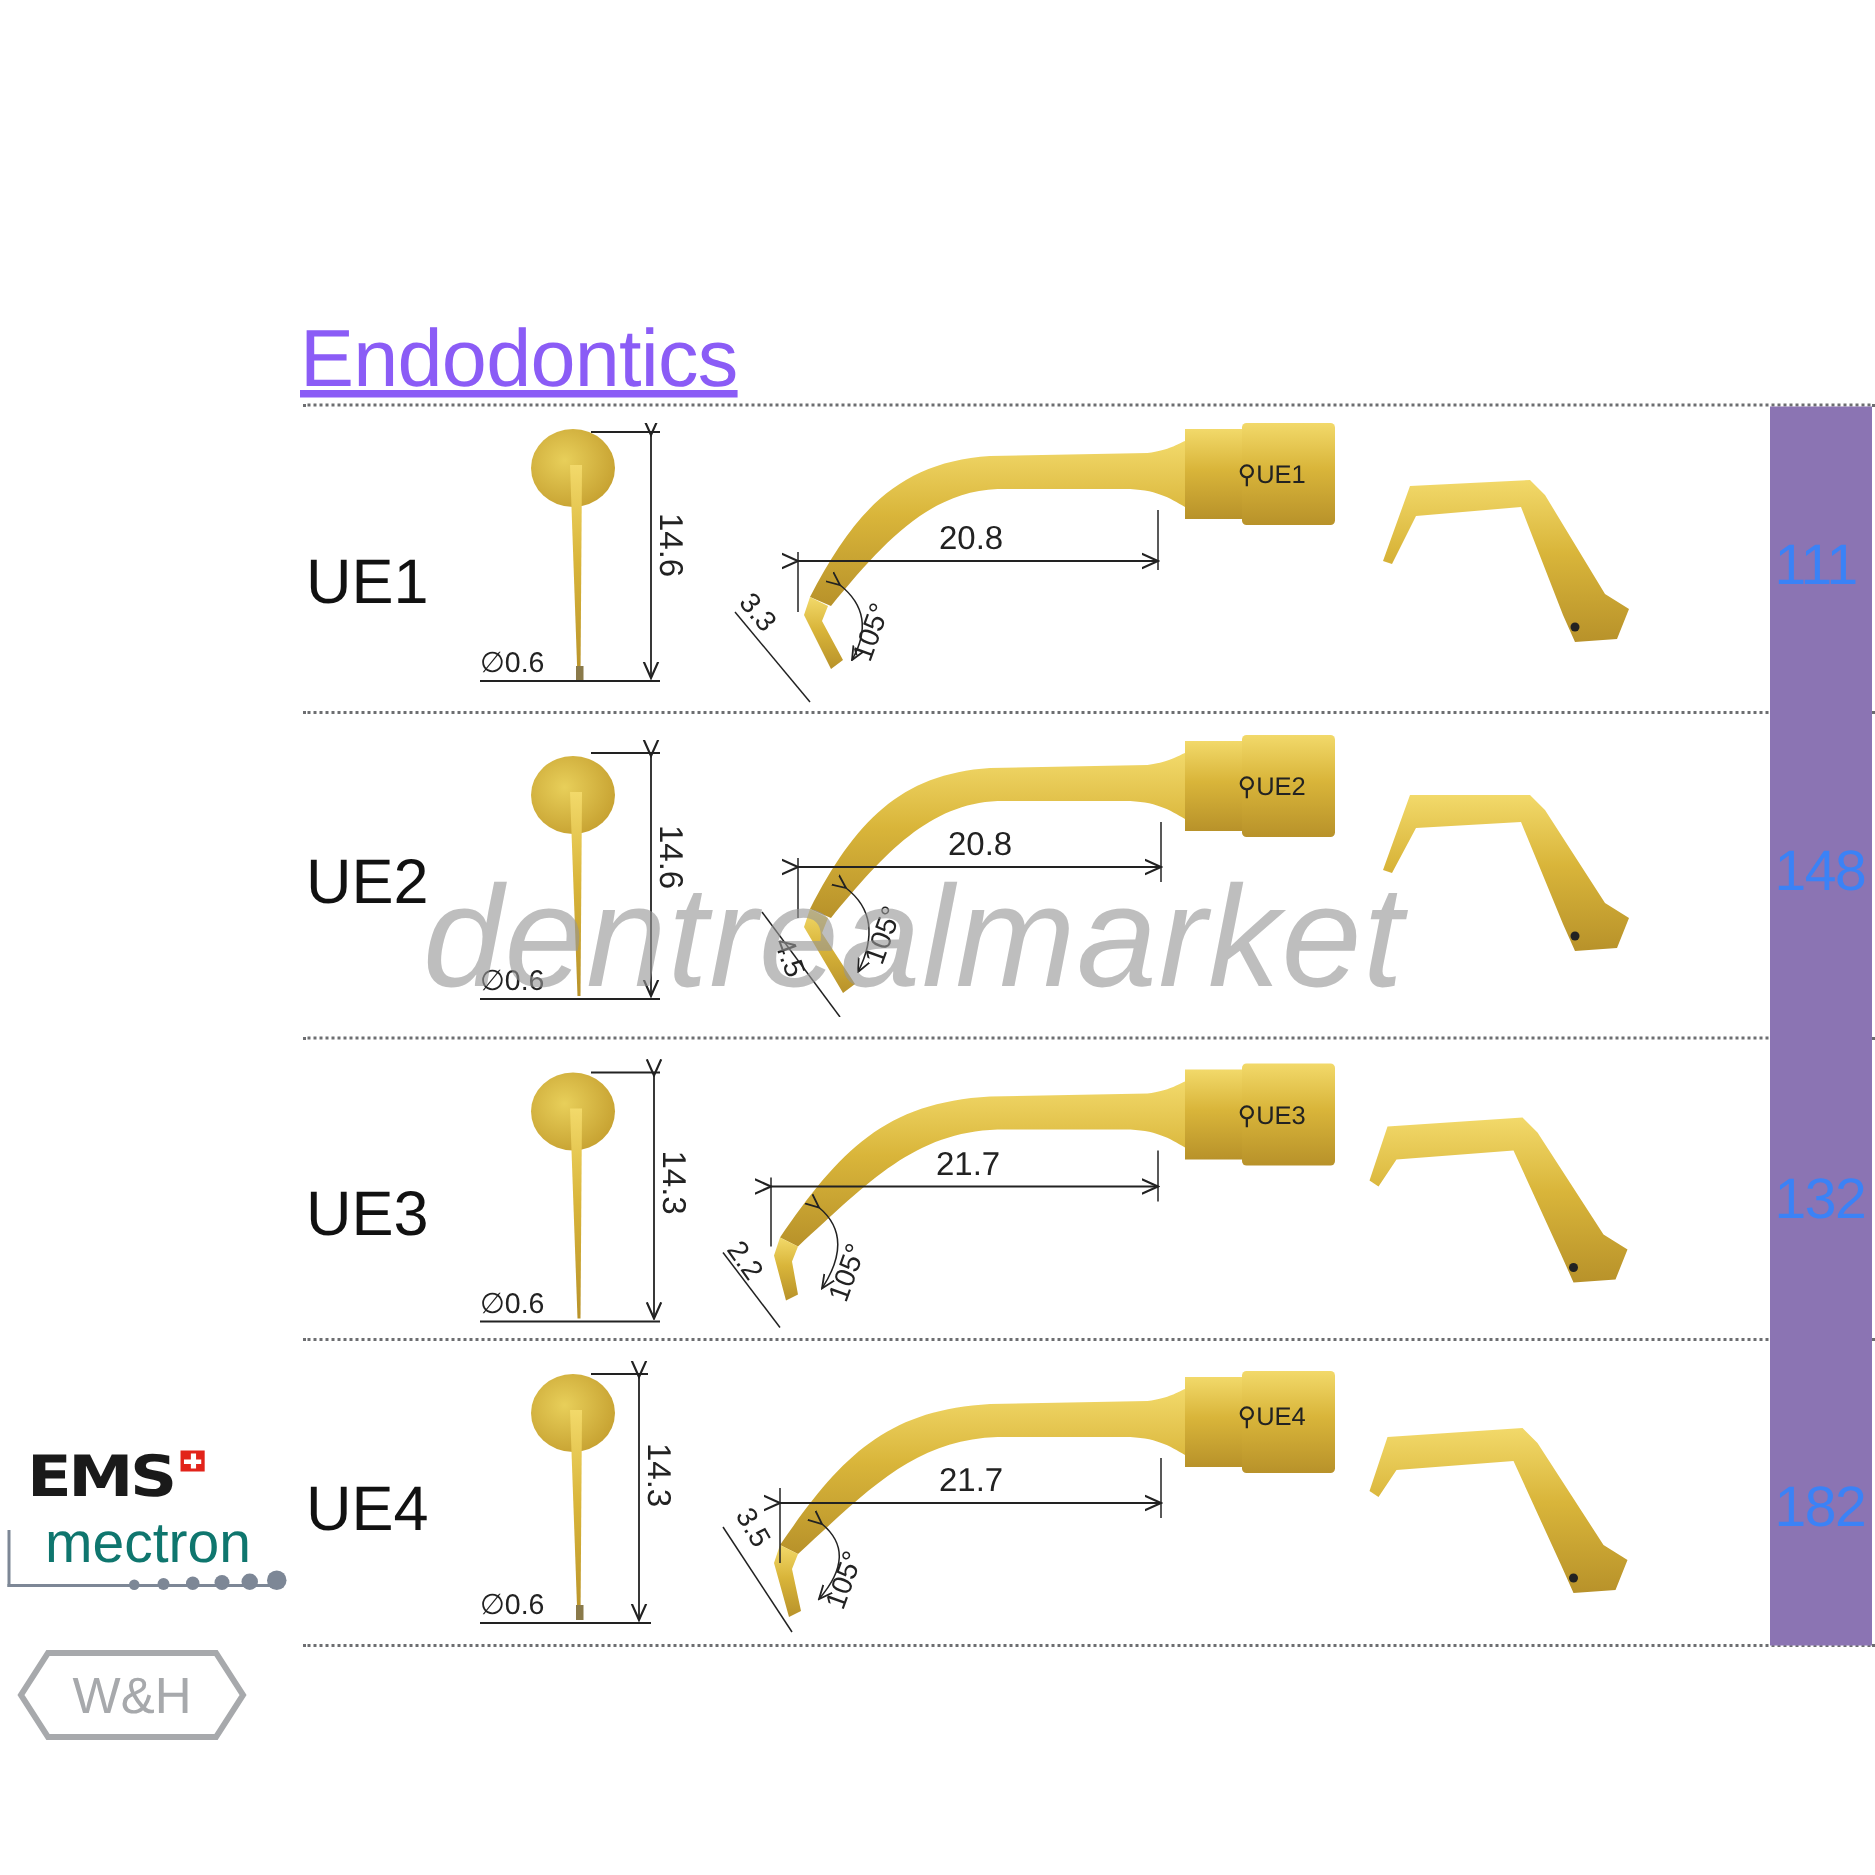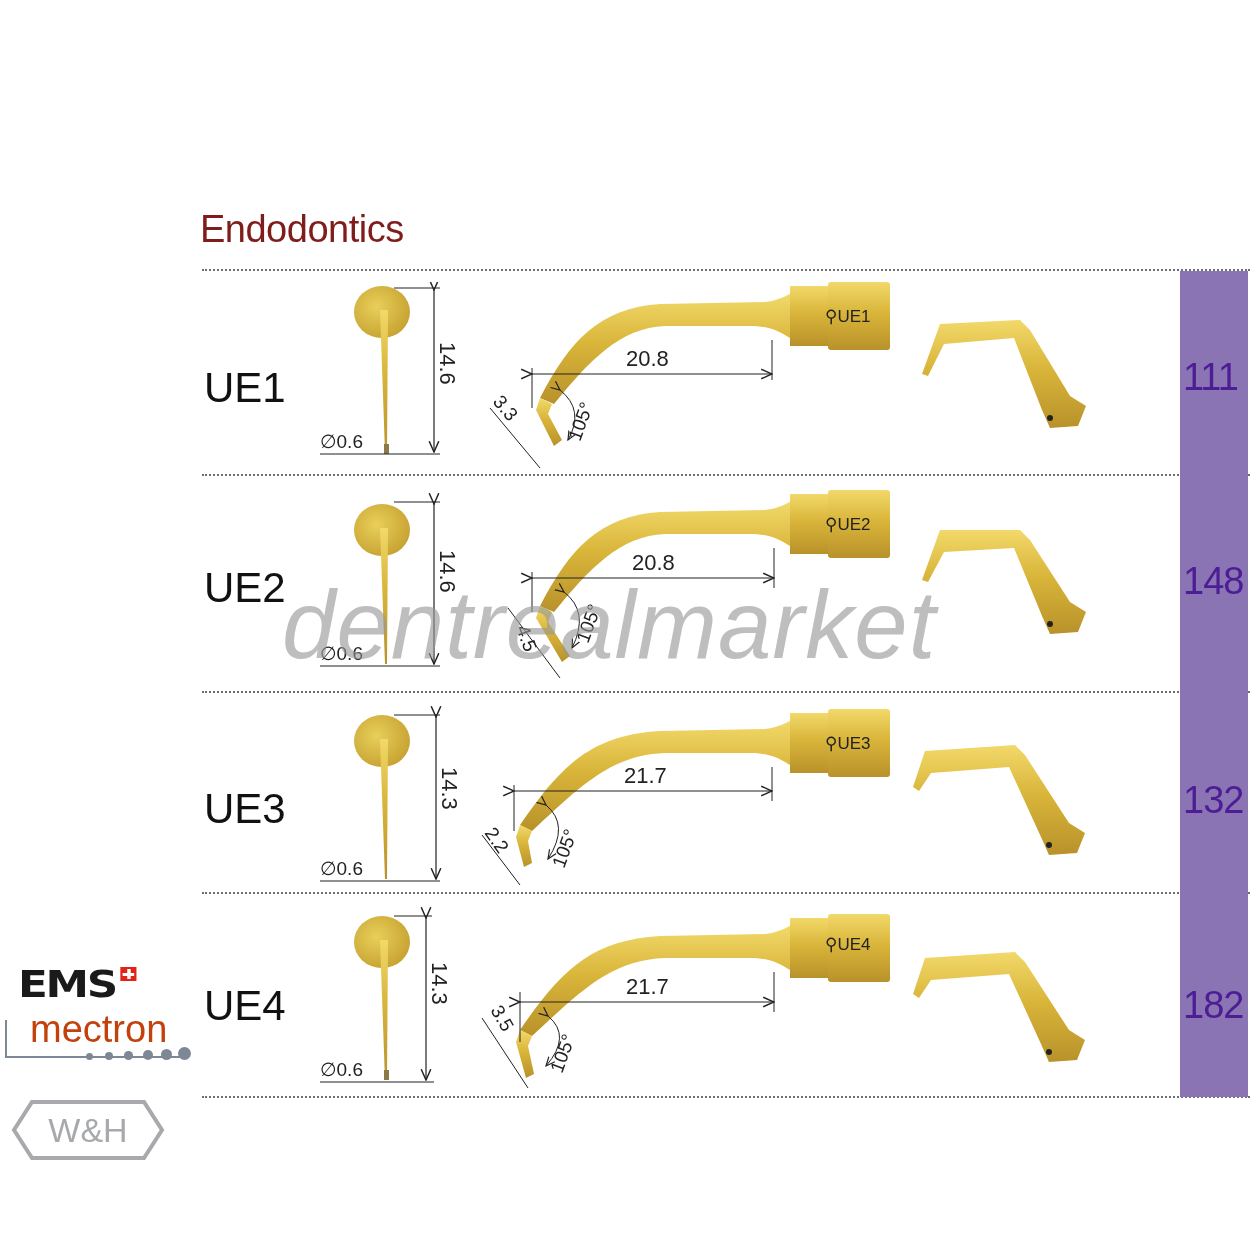--- a/index.html
+++ b/index.html
@@ -1,31 +1,31 @@
 <!DOCTYPE html>
 <html><head>
 <meta charset="utf-8">
 <style>
   html, body { margin:0; padding:0; background:#ffffff; }
   body { width:1250px; height:1250px; position:relative; overflow:hidden; font-family:"Liberation Sans", sans-serif; color:#231f20; }
-  .title { position:absolute; left:200px; top:208px; font-size:38px; font-weight:400; letter-spacing:-0.5px; color:#7f1d1d; }
+  .title { position:absolute; left:200px; top:208px; font-size:54px; font-weight:400; letter-spacing:-0.5px; color:#8b5cf6;text-decoration:underline; }
   .sep { position:absolute; left:202px; width:1048px; height:0; border-top:2px dotted #6d6e71; }
   .band { position:absolute; left:1180px; top:271px; width:68px; height:826px; background:#8b74b3; }
   .row { position:absolute; left:0; width:1250px; }
   .code { position:absolute; left:204px; font-size:42px; color:#111; }
-  .page { position:absolute; left:1183px; font-size:38px; color:#4c1d95; letter-spacing:-1px; }
+  .page { position:absolute; left:1183px; font-size:38px; color:#3b82f6; letter-spacing:-1px; }
   .fig { position:absolute; }
   .dim { font-family:"Liberation Sans", sans-serif; font-size:22px; fill:#222; }
   .dim-sm { font-family:"Liberation Sans", sans-serif; font-size:19px; fill:#222; }
   .watermark { position:absolute; left:282px; top:570px; font-size:96px; color:rgba(150,150,150,0.62); letter-spacing:1px; pointer-events:none;font-style:italic; }
   .logo-ems { position:absolute; left:18px; top:962px; font-size:38px; font-weight:900; color:#1a1a1a; letter-spacing:-2px; font-family:"DejaVu Sans", sans-serif; transform:scaleX(1.15); transform-origin:left; }
   .logo-ems .flag { display:inline-block; width:14px; height:14px; background:#e2231a; position:relative; top:-16px; left:4px; }
   .logo-ems .flag::before { content:""; position:absolute; left:5.5px; top:2px; width:3px; height:10px; background:#fff; }
   .logo-ems .flag::after { content:""; position:absolute; left:2px; top:5.5px; width:10px; height:3px; background:#fff; }
-  .logo-mectron { position:absolute; left:30px; top:1008px; font-size:38px; color:#c2410c; letter-spacing:0px; }
+  .logo-mectron { position:absolute; left:30px; top:1008px; font-size:38px; color:#0f766e; letter-spacing:0px; }
   .mectron-line { position:absolute; left:5px; top:1020px; width:2px; height:38px; background:#7d8796; }
   .mectron-base { position:absolute; left:5px; top:1056px; width:180px; height:1.5px; background:#7d8796; }
   .dot { position:absolute; border-radius:50%; background:#7d8796; }
 </style>
 </head>
 <body>
 
 <div class="title">Endodontics</div>
 
 <div class="sep" style="top:269px"></div>

